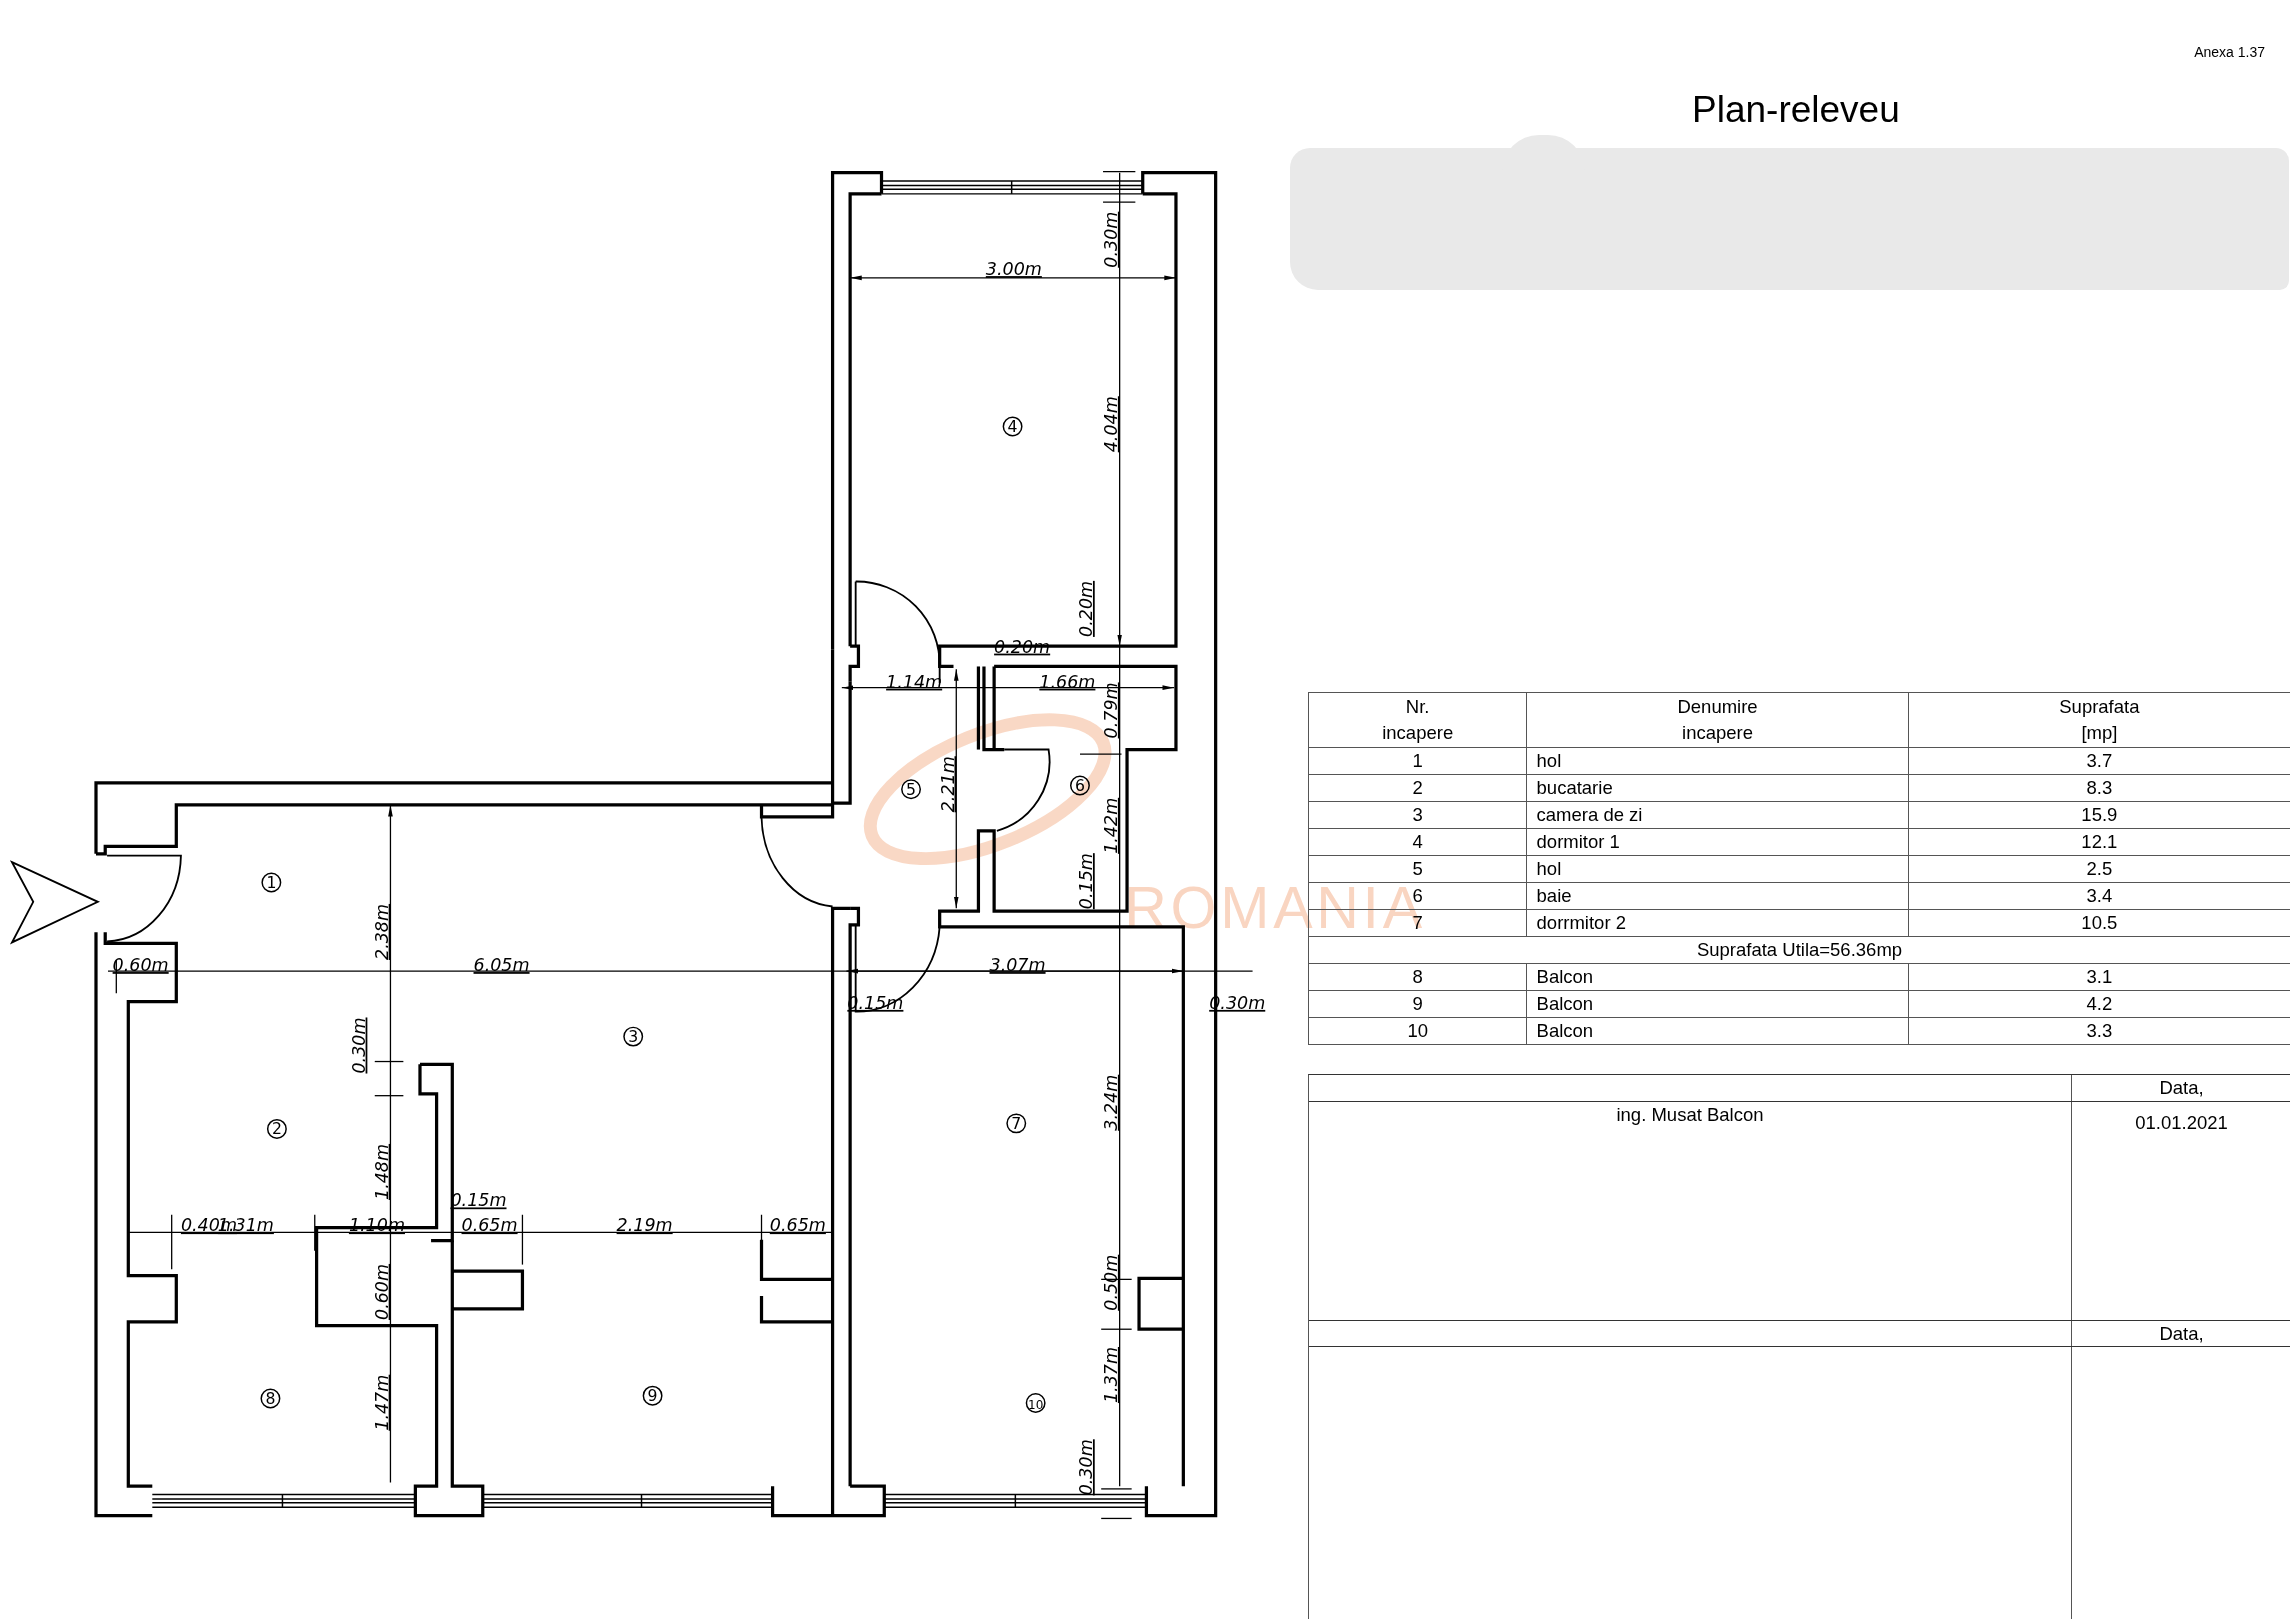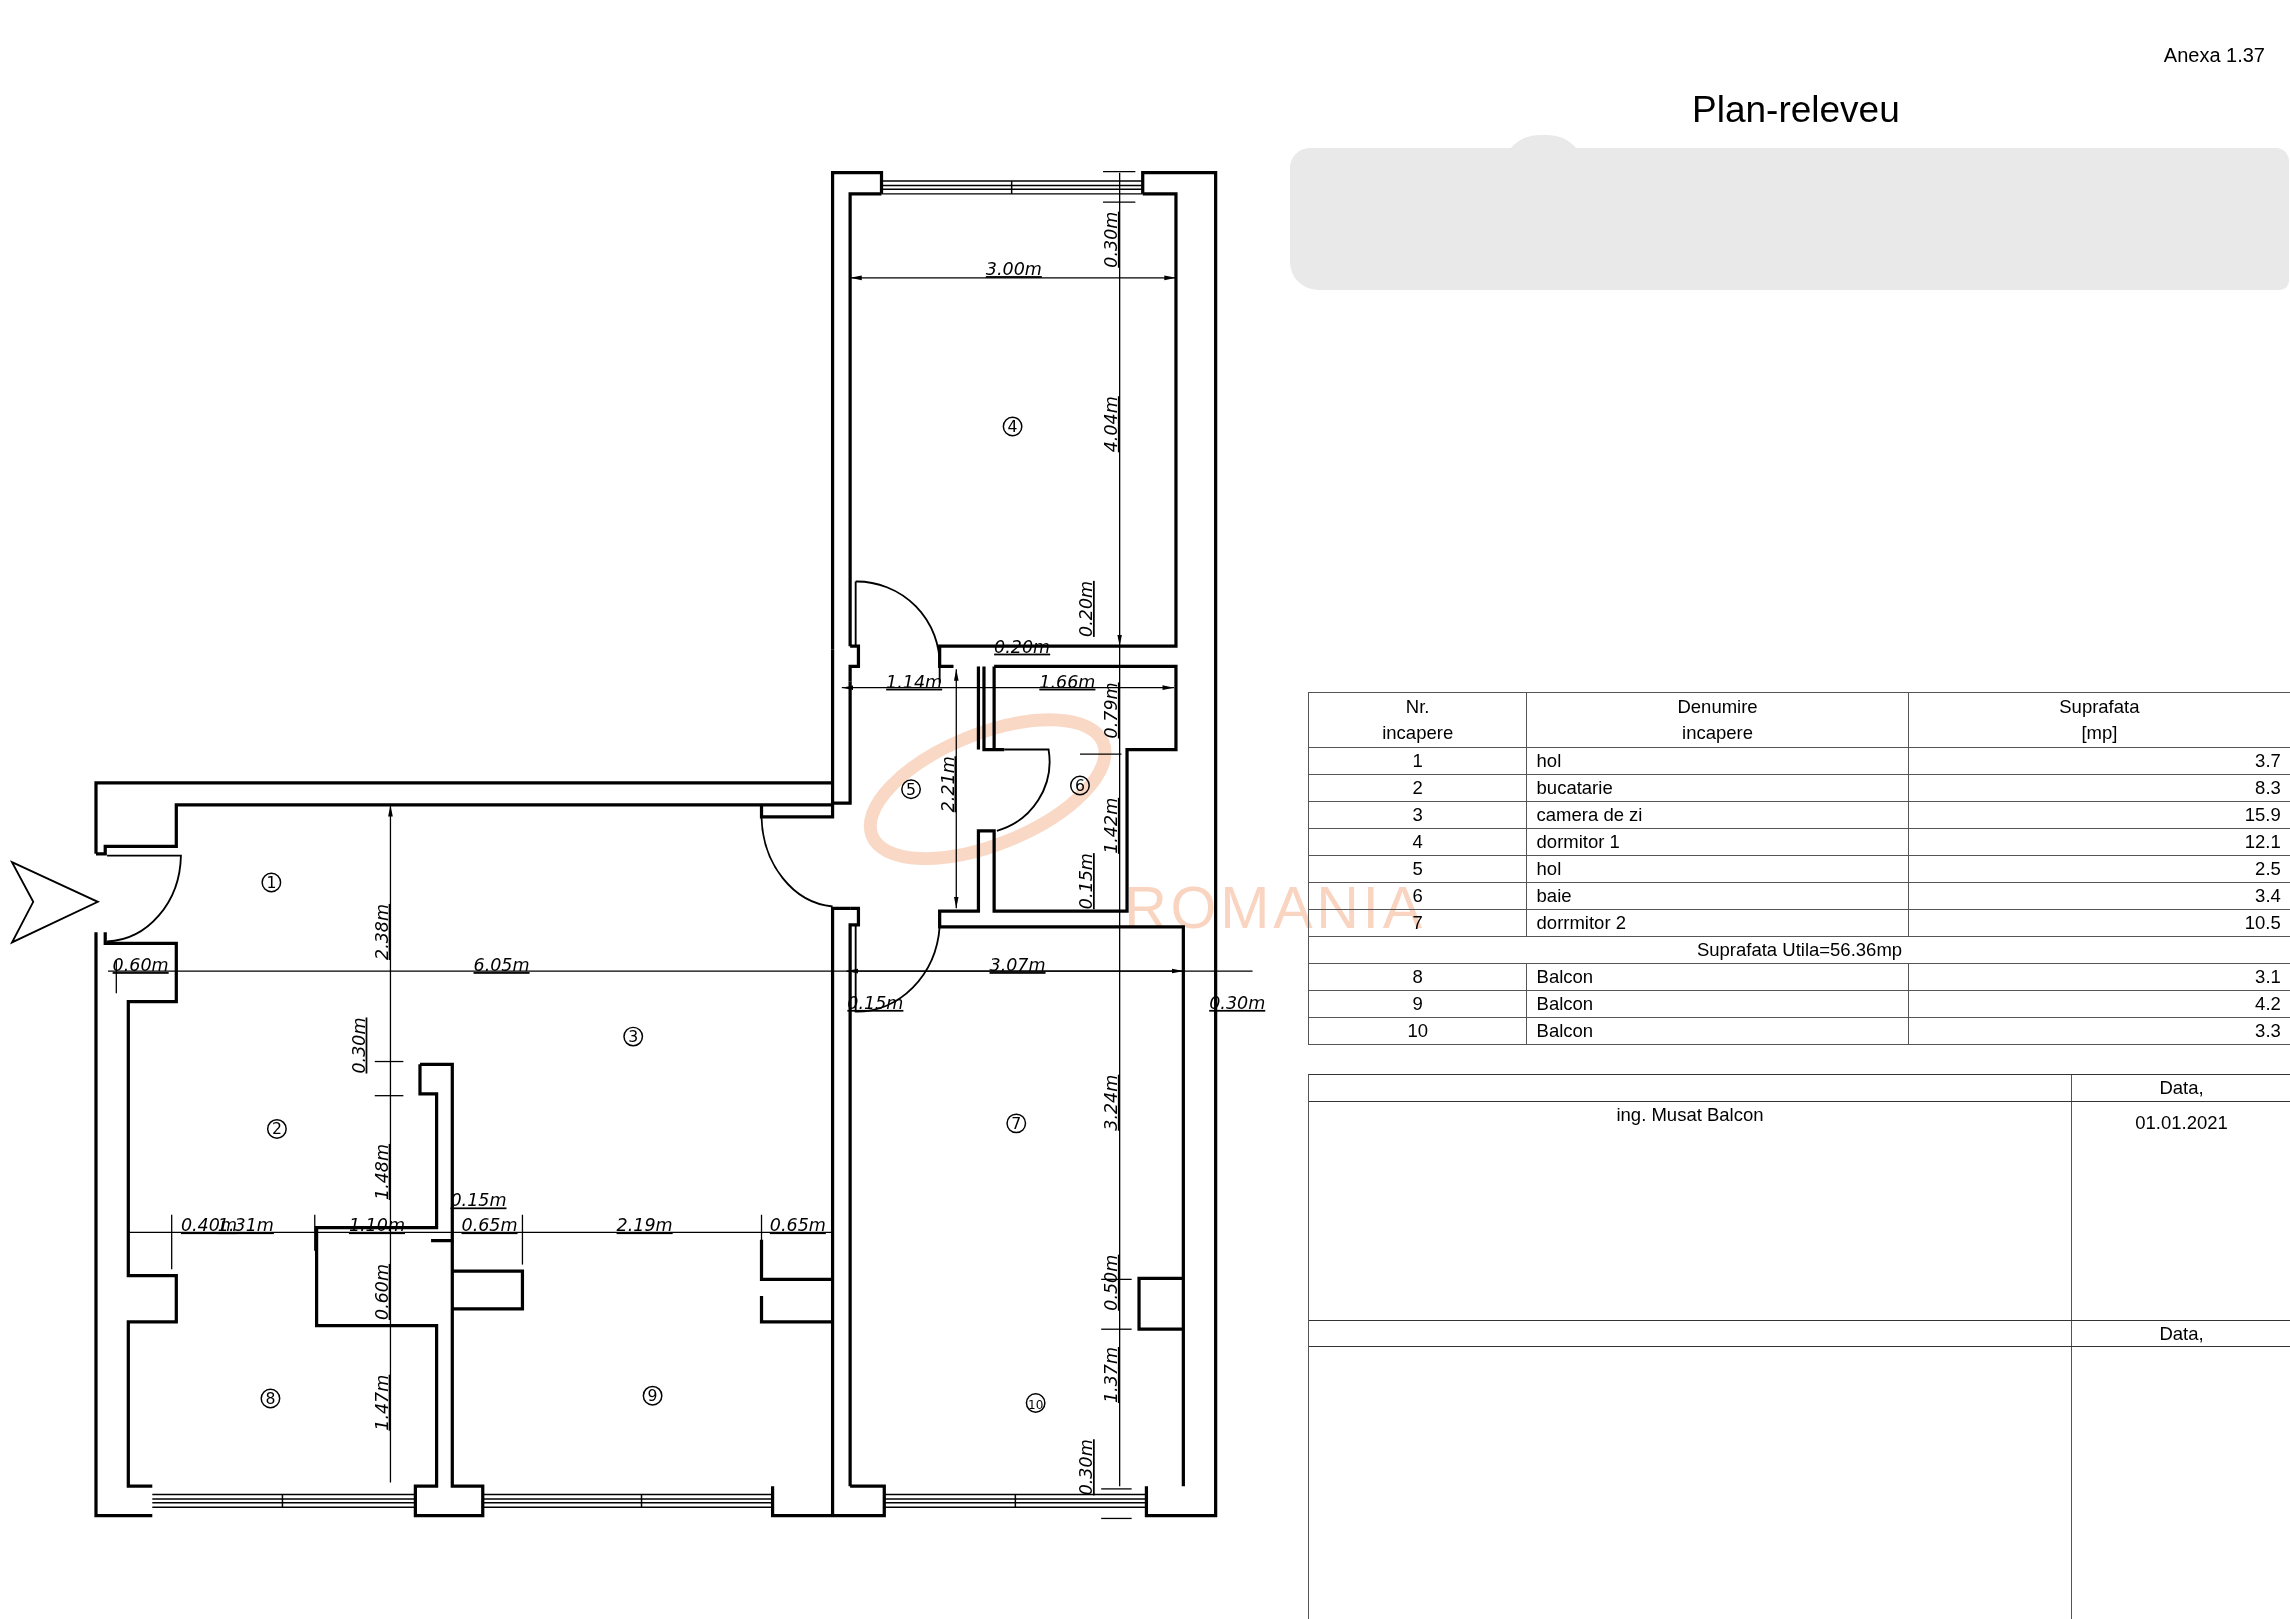--- a/index.html
+++ b/index.html
@@ -1,31 +1,31 @@
 <!DOCTYPE html>
 <html style="font-size:14.8px"><head>
 <meta charset="utf-8">
 <style>
   html, body { margin: 0; padding: 0; background: #ffffff; }
   body { width: 2291px; height: 1620px; position: relative; overflow: hidden; font-family: "Liberation Sans", sans-serif; color: #000; }
-  .annex { position: absolute; right: 26px; top: 44px; font-size: 20px; }
+  .annex { position: absolute; right: 26px; top: 44px; font-size: 14px; }
   .title { position: absolute; left: 1692px; top: 89px; font-size: 37px; }
   .redacted { position: absolute; left: 1290px; top: 148px; width: 999px; height: 142px; background: #e9e9e9; border-radius: 20px 13px 9.2px 28px; }
   .redacted::before { content: ""; position: absolute; left: 212px; top: -13px; width: 83px; height: 37px; background: #e9e9e9; border-radius: 37px 37px 0 0; }
   svg.plan { position: absolute; left: 0; top: 0; width: 2291px; height: 1620px; }
   .dim { font-family: "DejaVu Sans", sans-serif; font-style: italic; font-size: 19px; fill: #000; text-decoration: underline; }
   .rid { font-family: "DejaVu Sans", sans-serif; font-size: 17px; fill: #000; }
   .wm { font-family: "Liberation Sans", sans-serif; font-size: 64px; fill: #f7c7ad; opacity: 0.75; letter-spacing: 4px; }
 
   .tbl { position: absolute; left: 1308px; top: 692px; width: 983px; border-collapse: collapse; font-size: 18.5px; }
   .tbl td { border: 1.4px solid #555; padding: 0 9.2px; height: 26px; line-height: 26px; }
   .tbl .hdr td { height: 54px; line-height: 26px; text-align: center; }
   .tbl .c1 { width: 199px; text-align: center; }
   .tbl .c2 { width: 362px; text-align: left; }
-  .tbl .c3 { text-align: right; }
+  .tbl .c3 { text-align: center; }
   .tbl .span { text-align: center; }
   .sig { position: absolute; left: 1308px; top: 1074px; width: 983px; height: 545px; border-left: 1.4px solid #555; border-top: 1.4px solid #333; }
   .sig .vline { position: absolute; left: 762px; top: 0; bottom: 0; border-left: 1.4px solid #555; }
   .sig .hline { position: absolute; left: 0; right: 0; border-top: 1.4px solid #333; }
   .sig .lbl { position: absolute; font-size: 18.5px; text-align: center; }
 </style>
 </head>
 <body>
 
 <div class="annex">Anexa 1.37</div>

